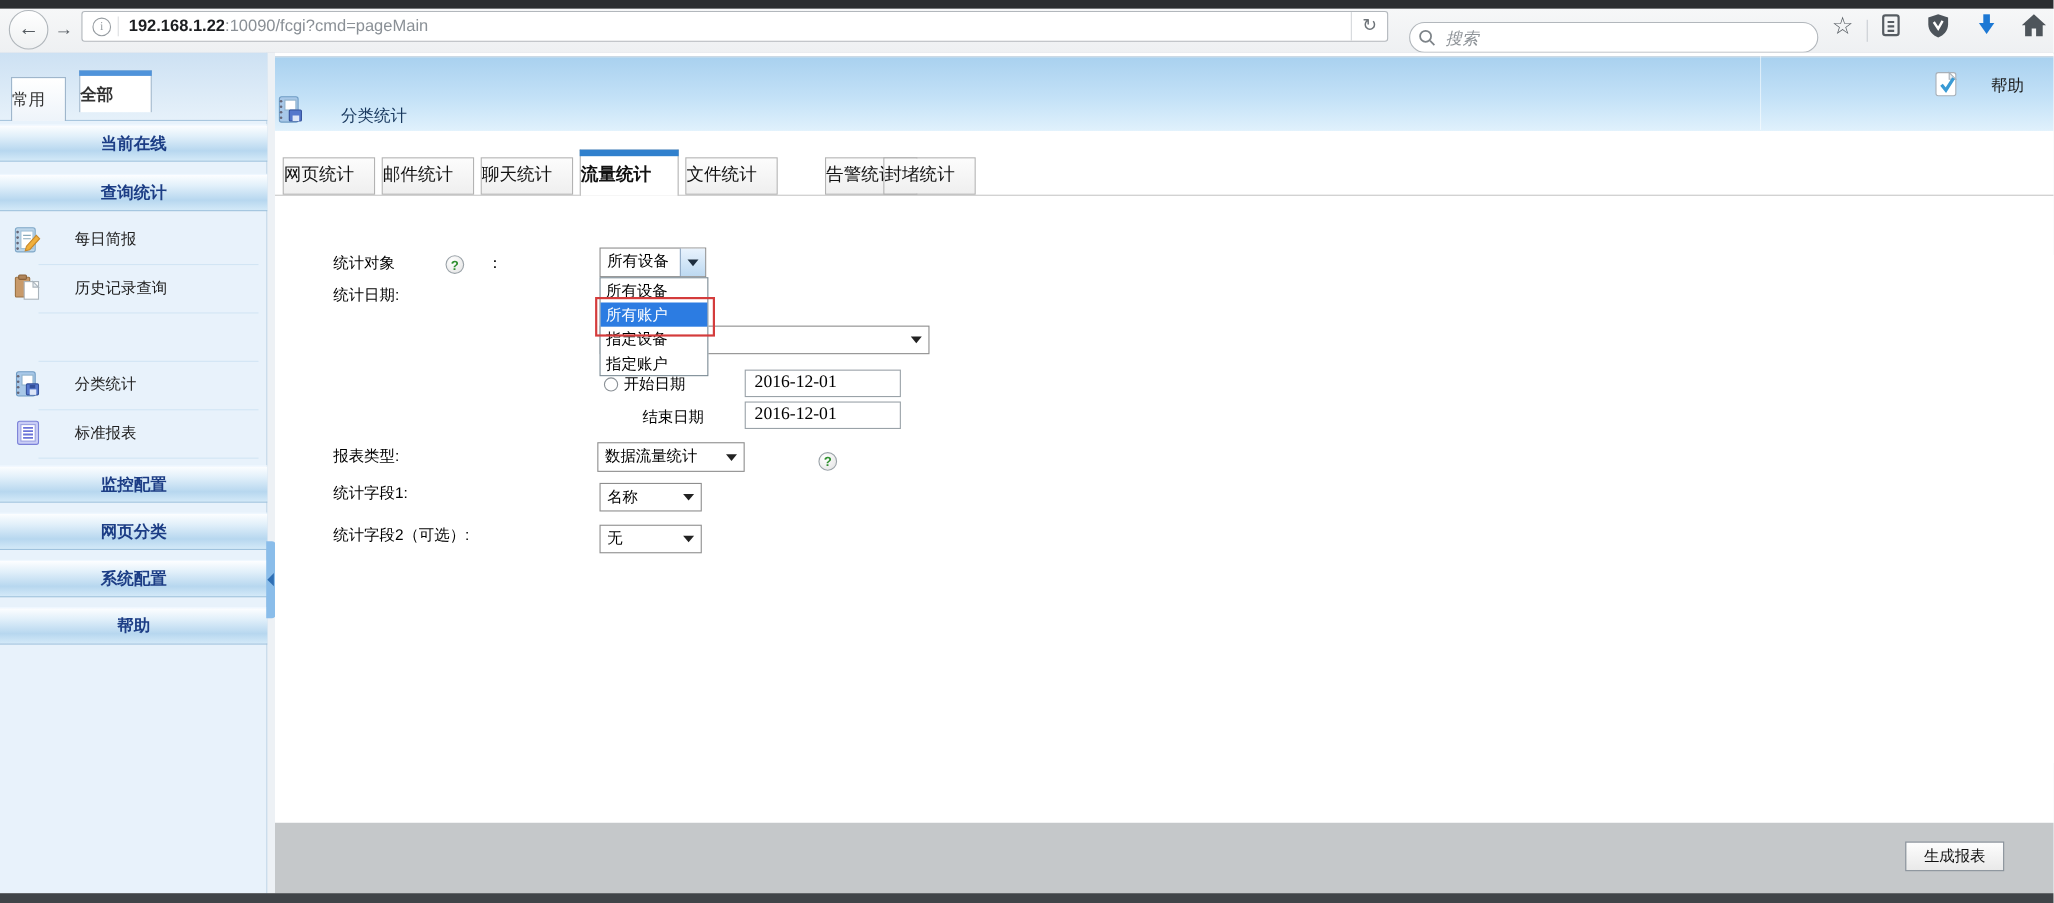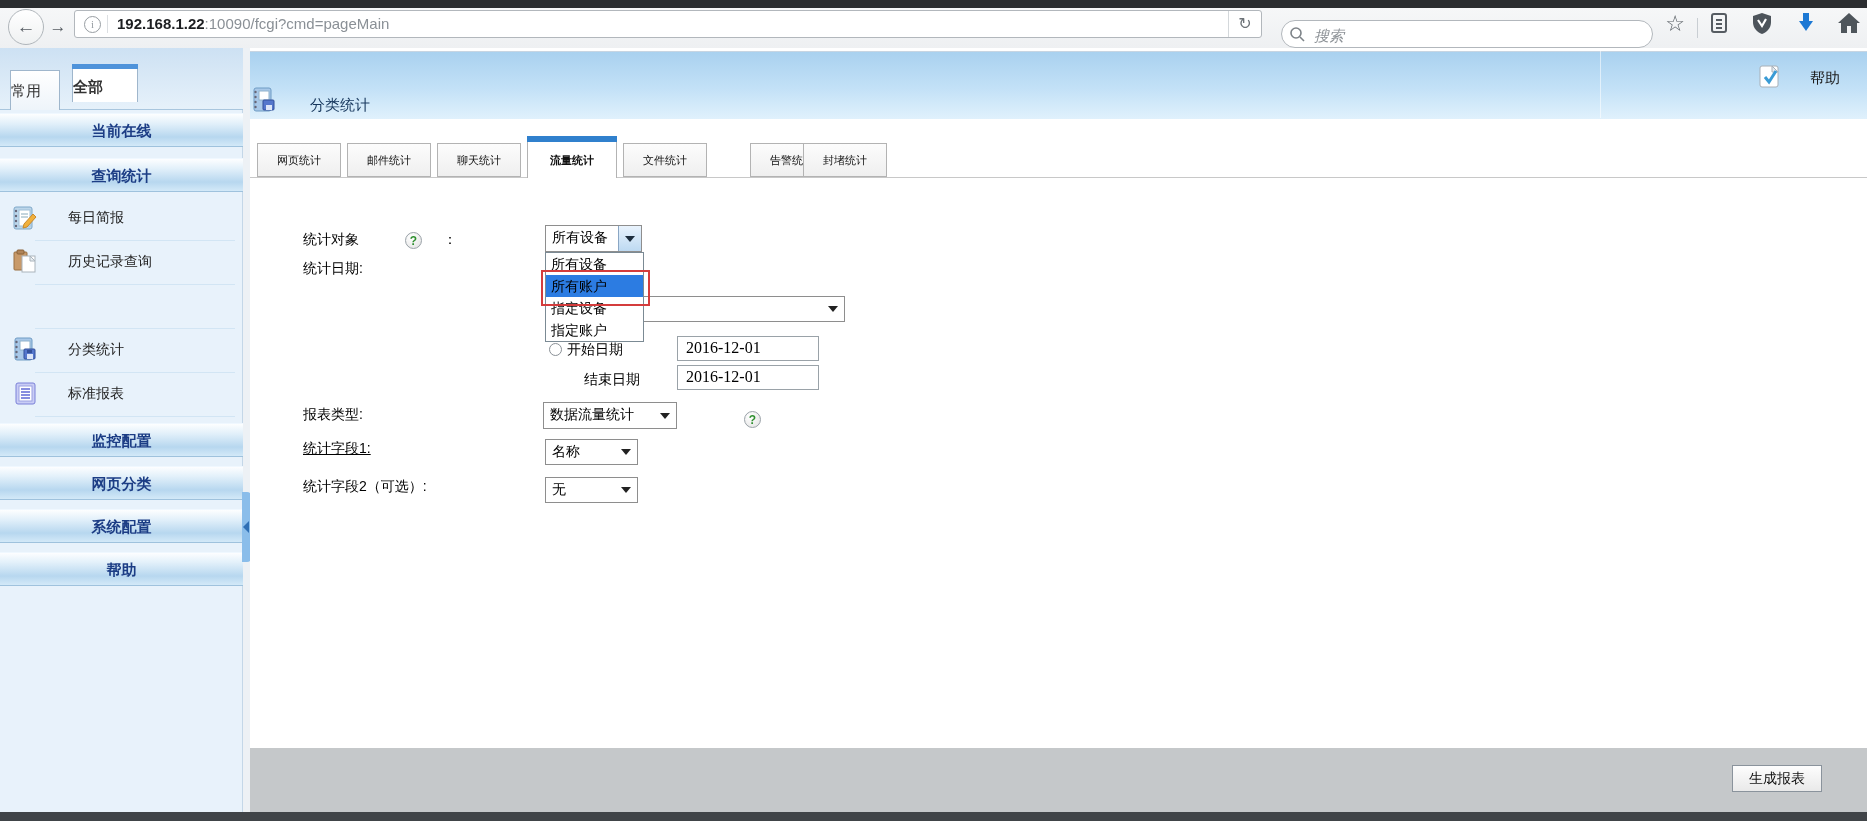--- a/index.html
+++ b/index.html
@@ -54,36 +54,36 @@
 
   
   .main-white{left:250px;top:48px;width:1617px;height:700px;background:#fff;}
   .banner{left:250px;top:51px;width:1617px;height:67px;background:linear-gradient(180deg,#a9d1ef 0%,#c3e1f7 55%,#e0f1fc 100%);border-top:1px solid #c7d5e2;}
   .banner-vline{left:1600px;top:51px;width:1px;height:67px;background:rgba(255,255,255,0.55);}
   .page-title{left:310px;top:96px;font-size:15px;color:#16365c;}
   .banner-icon{left:252px;top:86px;}
   .help-doc{left:1758px;top:64px;}
   .help-link{left:1810px;top:69px;font-size:15px;color:#1c1c1c;}
 
-  .ctab{position:absolute;top:143px;height:34px;box-sizing:border-box;background:linear-gradient(#fcfcfc,#efefef);border:1px solid #b3b3b3;text-align:center;font-size:11px;color:#111;line-height:32px;}
+  .ctab{position:absolute;top:143px;height:34px;box-sizing:border-box;background:linear-gradient(#fcfcfc,#efefef);border:1px solid #b3b3b3;font-size:16px;color:#111;line-height:32px;}
   .ctab.active{top:136px;height:42px;background:#fff;font-weight:bold;line-height:46px;z-index:3;border-bottom:none;}
   .ctab.active .bar{position:absolute;left:-1px;top:-1px;right:-1px;height:6px;background:#3080cd;}
   .tabline{left:250px;top:177px;width:1617px;height:1px;background:#c8c8c8;}
 
   
   .flabel{font-size:14px;color:#000;white-space:nowrap;}
   .qicon{width:17px;height:17px;border-radius:50%;border:1px solid #9aa2a8;background:radial-gradient(circle at 35% 30%,#ffffff,#e2e2e2);color:#2f8f2f;font-weight:bold;font-size:12px;text-align:center;line-height:17px;box-sizing:border-box;}
   .sel{background:#fff;border:1px solid #8e8e8e;box-sizing:border-box;font-size:14px;color:#000;}
   .sel .txt{position:absolute;left:6px;top:3px;white-space:nowrap;}
   .sel .arr{position:absolute;right:6px;top:50%;margin-top:-3px;width:0;height:0;border-left:5px solid transparent;border-right:5px solid transparent;border-top:6px solid #222;}
   .sel .arrbtn{position:absolute;right:0;top:0;bottom:0;width:22px;background:linear-gradient(#e9f3fd,#bdd9f1);border-left:1px solid #8aa6c4;}
   .sel .arrbtn i{position:absolute;left:50%;top:50%;margin:-3px 0 0 -5px;width:0;height:0;border-left:5px solid transparent;border-right:5px solid transparent;border-top:6px solid #1e2e3e;}
   .ddlist{left:545px;top:252px;width:97px;background:#fff;border:1px solid #7b8a94;box-sizing:content-box;z-index:10;}
   .dditem{height:22px;line-height:22px;padding-left:5px;font-size:14px;color:#000;white-space:nowrap;}
-  .dditem.selhl{background:#2c7ce2;color:#000000;}
+  .dditem.selhl{background:#2c7ce2;color:#ffffff;}
   .redbox{left:541px;top:270px;width:105px;height:32px;border:2px solid #d43c3c;z-index:11;}
   .dateinput{background:#fff;border:1px solid #9aa2a8;box-sizing:border-box;font-family:"Liberation Serif",serif;font-size:16px;color:#000;padding:2px 0 0 8px;}
   .radio{width:13px;height:13px;border-radius:50%;border:1px solid #8a9096;background:#fff;box-sizing:border-box;}
 
   
   .graybar{left:250px;top:748px;width:1617px;height:64px;background:#c5c8ca;}
   .gen-btn{left:1732px;top:765px;width:90px;height:27px;box-sizing:border-box;background:linear-gradient(#fdfdfd,#e9e9e9);border:1px solid #8a939c;font-size:14px;color:#111;text-align:center;line-height:25px;}
 </style>
 </head>
 <body>
@@ -273,21 +273,21 @@
 </div>
 <div class="abs redbox"></div>
 
 <div class="abs flabel" style="left:303px;top:406px;">报表类型:</div>
 <div class="abs sel" style="left:543px;top:402px;width:134px;height:27px;">
   <span class="txt">数据流量统计</span>
   <span class="arr"></span>
 </div>
 <div class="abs qicon" style="left:744px;top:411px;">?</div>
 
-<div class="abs flabel" style="left:303px;top:440px;text-decoration:underline;">统计字段1:</div>
+<div class="abs flabel" style="left:303px;top:440px;">统计字段1:</div>
 <div class="abs sel" style="left:545px;top:439px;width:93px;height:26px;">
   <span class="txt">名称</span>
   <span class="arr"></span>
 </div>
 <div class="abs flabel" style="left:303px;top:478px;">统计字段2（可选）:</div>
 <div class="abs sel" style="left:545px;top:477px;width:93px;height:26px;">
   <span class="txt">无</span>
   <span class="arr"></span>
 </div>
 

